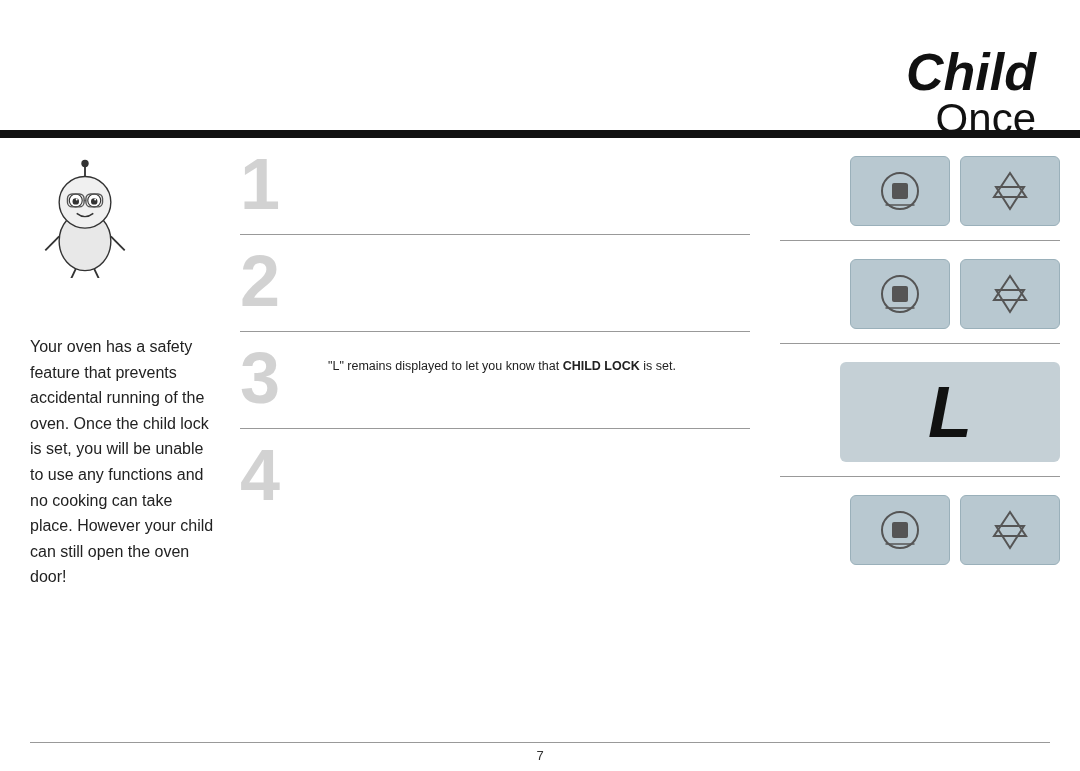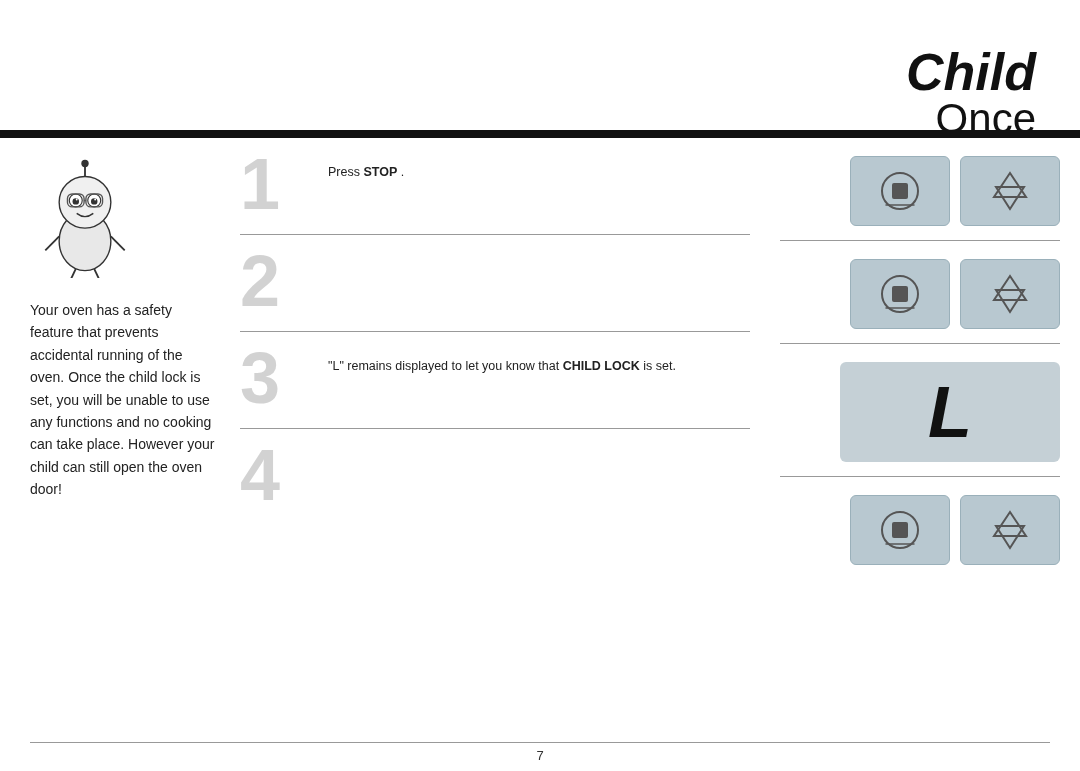--- a/index.html
+++ b/index.html
@@ -65,23 +65,24 @@
       flex-shrink: 0;
     }
 
     .mascot {
       width: 110px;
       height: 120px;
       margin-bottom: 18px;
     }
 
     .description {
-      font-size: 14px;
+      font-size: 16px;
       line-height: 1.6;
       color: #222;
+      margin-top: 35px;
     }
 
     
     .steps-col {
       flex: 1;
       padding: 0 10px;
     }
 
     .step-row {
       display: flex;
@@ -243,23 +244,20 @@
       <ellipse cx="75" cy="136" rx="8" ry="4" fill="#333"></ellipse>
     </svg>
 
     <div class="description">Your  oven has a safety feature that prevents accidental running of the oven. Once the child lock is set, you will be unable to use any functions and no cooking can take place. However your child can still open the oven door!</div>
   </div>
 
   <div class="steps-col">
 
     <div class="step-row">
       <div class="step-number">1</div>
-      <div class="step-text">
-        Press <span class="bold">STOP</span> .
-      </div>
     </div>
 
     <div class="step-row">
       <div class="step-number">2</div>
     </div>
 
     <div class="step-row">
       <div class="step-number">3</div>
       <div class="step-text">
         "L" remains displayed to let you know that <span class="bold">CHILD LOCK</span> is set.

